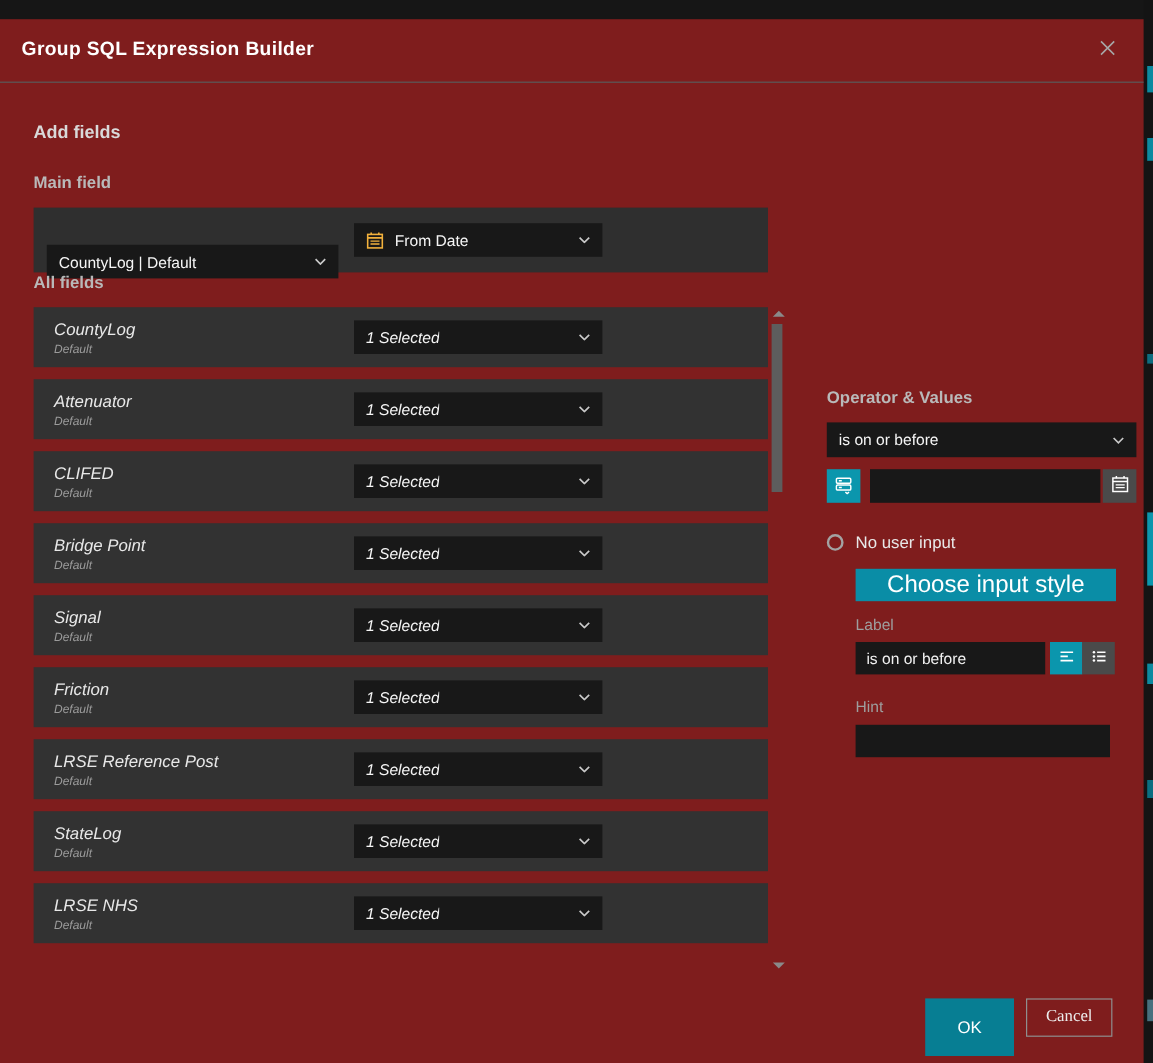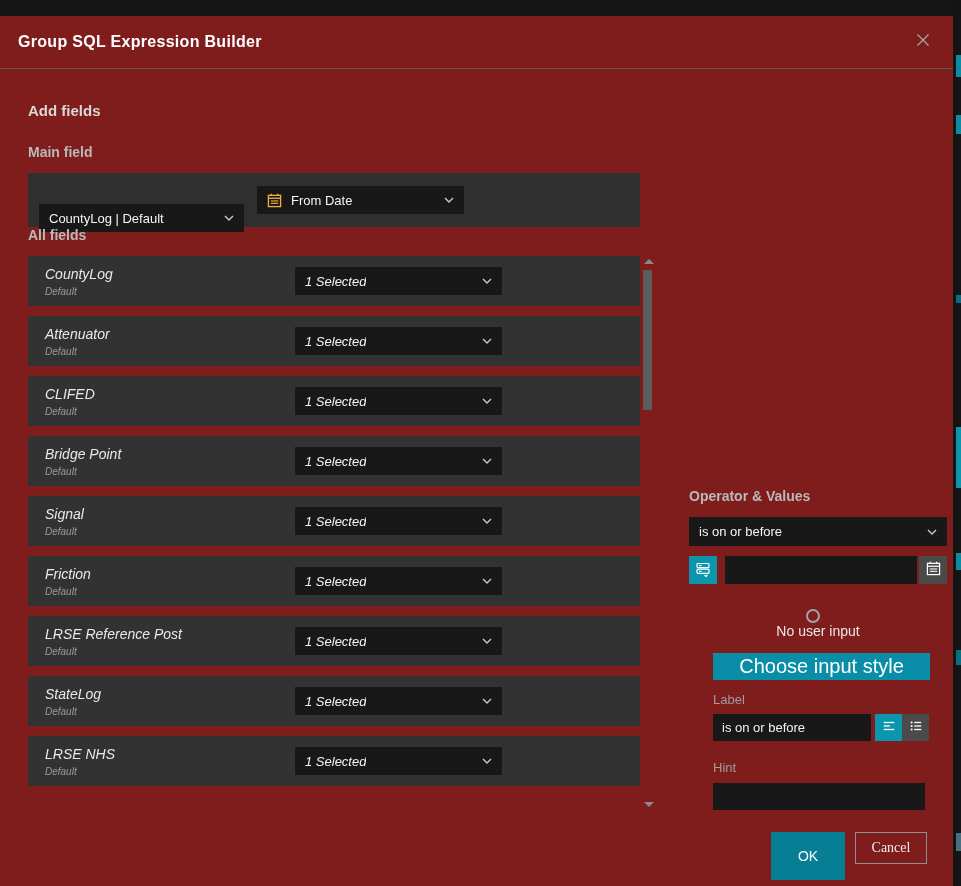--- a/index.html
+++ b/index.html
@@ -18,33 +18,33 @@
   .dialog { position:absolute; left:0; top:16px; width:953px; height:886px; background:#7f1d1d; }
 
   
   .titlebar { height:53px; display:flex; align-items:center; padding:0 18px; border-bottom:1px solid #5a5a5a; }
   .title { flex:1; font-size:16px; font-weight:700; color:#ffffff; letter-spacing:.3px; }
   .close-btn { width:24px; height:24px; display:flex; align-items:center; justify-content:center; cursor:pointer; }
 
   .body { padding:33px 0 0 28px; }
   .h-add { font-size:15px; font-weight:700; color:#d9d9d9; margin-bottom:25px; }
 
-  .columns { display:flex; align-items:flex-end; }
+  .columns { display:flex; align-items:center; }
   .left-col { width:628px; }
   .v-divider { width:1px; background:#4f4f4f; margin-left:7px; }
   .right-col { flex:1; padding:0 19px 0 26px; }
 
   .sub-h { font-size:14px; font-weight:700; color:#b9b9b9; margin-bottom:13px; }
 
   
   .main-panel { width:612px; height:54px; background:#2f2f2f; display:flex; align-items:center; padding-left:11px; }
   .select { background:#181818; height:28px; display:flex; align-items:center; padding:0 10px; color:#f5f5f5; font-size:13px; cursor:pointer; }
   .select .lbl { white-space:nowrap; overflow:hidden; }
   .select .chev { margin-left:auto; display:flex; padding-left:8px; }
-  .sel-layer { width:205px; margin-right:13px;margin-top:36px; }
+  .sel-layer { width:243px; margin-right:13px;margin-top:36px; }
   .sel-field { width:207px; }
   .sel-field .goldcal { display:flex; margin-right:9px; }
 
   .h-all { }
 
   
   .list-wrap { display:flex; }
   .rows { width:612px; }
   .row { height:50px; background:#323232; margin-bottom:10px; display:flex; align-items:center; padding-left:17px;font-style:italic; }
   .row-text { width:250px; }
@@ -60,21 +60,21 @@
 
   
   .op-select { width:100%; height:29px; }
   .value-row { display:flex; align-items:center; margin-top:10px; }
   .icon-btn { width:28px; height:28px; display:flex; align-items:center; justify-content:center; cursor:pointer; border:none; }
   .teal-btn { background:#0b96ad; }
   .gray-btn { background:#4a4a4a; }
   .value-input { flex:1; height:28px; background:#181818; border:none; margin-left:8px; margin-right:2px; color:#f2f2f2; font-size:13px; padding:0 8px; outline:none; }
 
   .radio-group { margin-top:25px; }
-  .radio-row { display:flex; align-items:center; margin-bottom:14px; cursor:pointer;flex-direction:column; }
+  .radio-row { display:flex; align-items:center; margin-bottom:14px; cursor:pointer; }
   .radio { width:14px; height:14px; border-radius:50%; border:2px solid #a3a3a3; margin-right:10px; position:relative; flex:none; }
   .radio.checked { border-color:#0b96ad; }
   .radio.checked::after { content:""; position:absolute; left:3px; top:3px; width:8px; height:8px; border-radius:50%; background:#0b96ad; }
   .radio-label { font-size:14px; color:#e8e8e8; }
 
   .ask-block { margin-left:24px; width:217px; }
   .choose-btn { width:217px; height:27px; background:#0a8da6; border:none; color:#ffffff; font-size:20px; cursor:pointer; font-family:"Liberation Sans",sans-serif; }
   .cap { font-size:13px; color:#9e9e9e; margin-top:12px; }
   .label-row { display:flex; margin-top:7px; }
   .label-input { width:158px; height:27px; background:#181818; border:none; color:#f2f2f2; font-size:13px; padding:0 9px; outline:none; margin-right:4px; }

